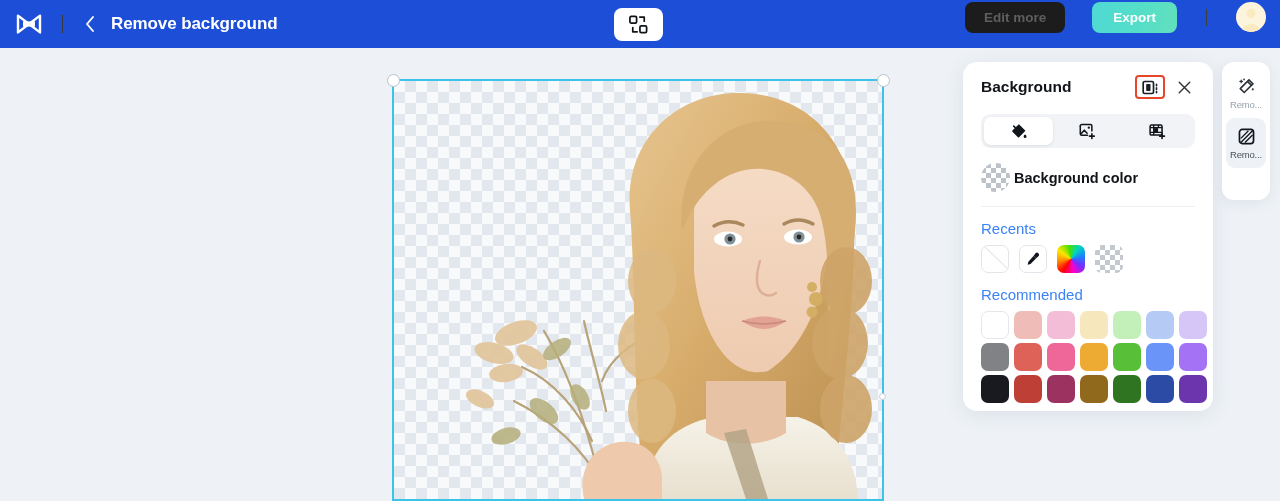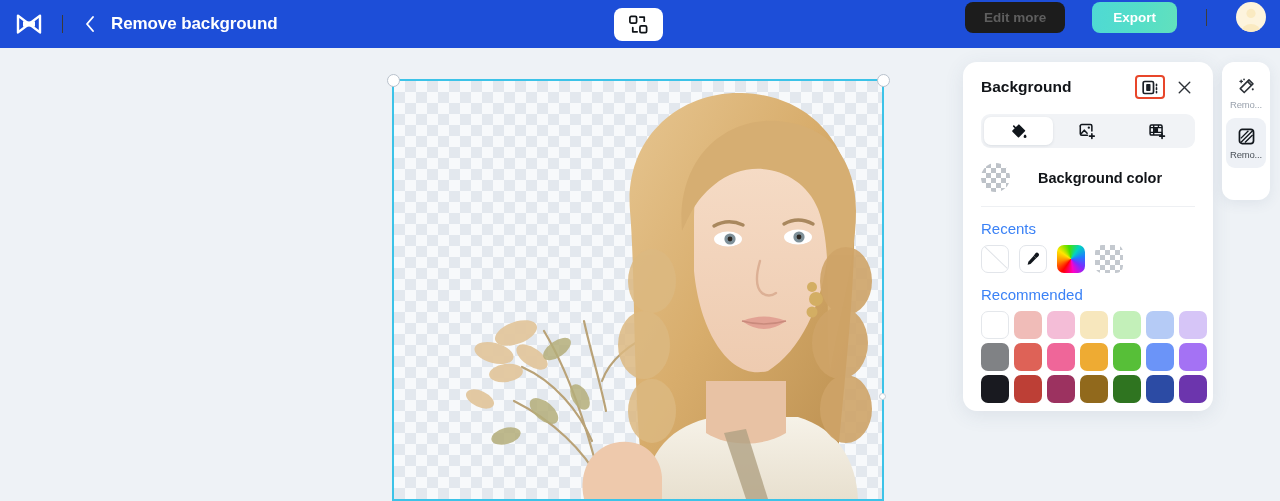--- a/index.html
+++ b/index.html
@@ -115,21 +115,21 @@
     height: 34px; background: #f1f3f6; border-radius: 9px;
     display: flex; align-items: center; padding: 3px; margin-top: 2px;
   }
   .tab {
     flex: 1; height: 28px; border-radius: 7px;
     display: flex; align-items: center; justify-content: center;
   }
   .tab.active { background: #ffffff; box-shadow: 0 1px 3px rgba(30,45,70,0.10); }
 
   .bgcolor-row {
-    display: flex; align-items: center; gap: 28px;
+    display: flex; align-items: center; gap: 4px;
     padding: 15px 0 14px 0;
     border-bottom: 1px solid #eef0f3;
   }
   .circ-checker {
     width: 29px; height: 29px; border-radius: 50%;
     background-image:
       linear-gradient(45deg, #bdc2c8 25%, transparent 25%, transparent 75%, #bdc2c8 75%),
       linear-gradient(45deg, #bdc2c8 25%, transparent 25%, transparent 75%, #bdc2c8 75%);
     background-size: 10px 10px;
     background-position: 0 0, 5px 5px;

